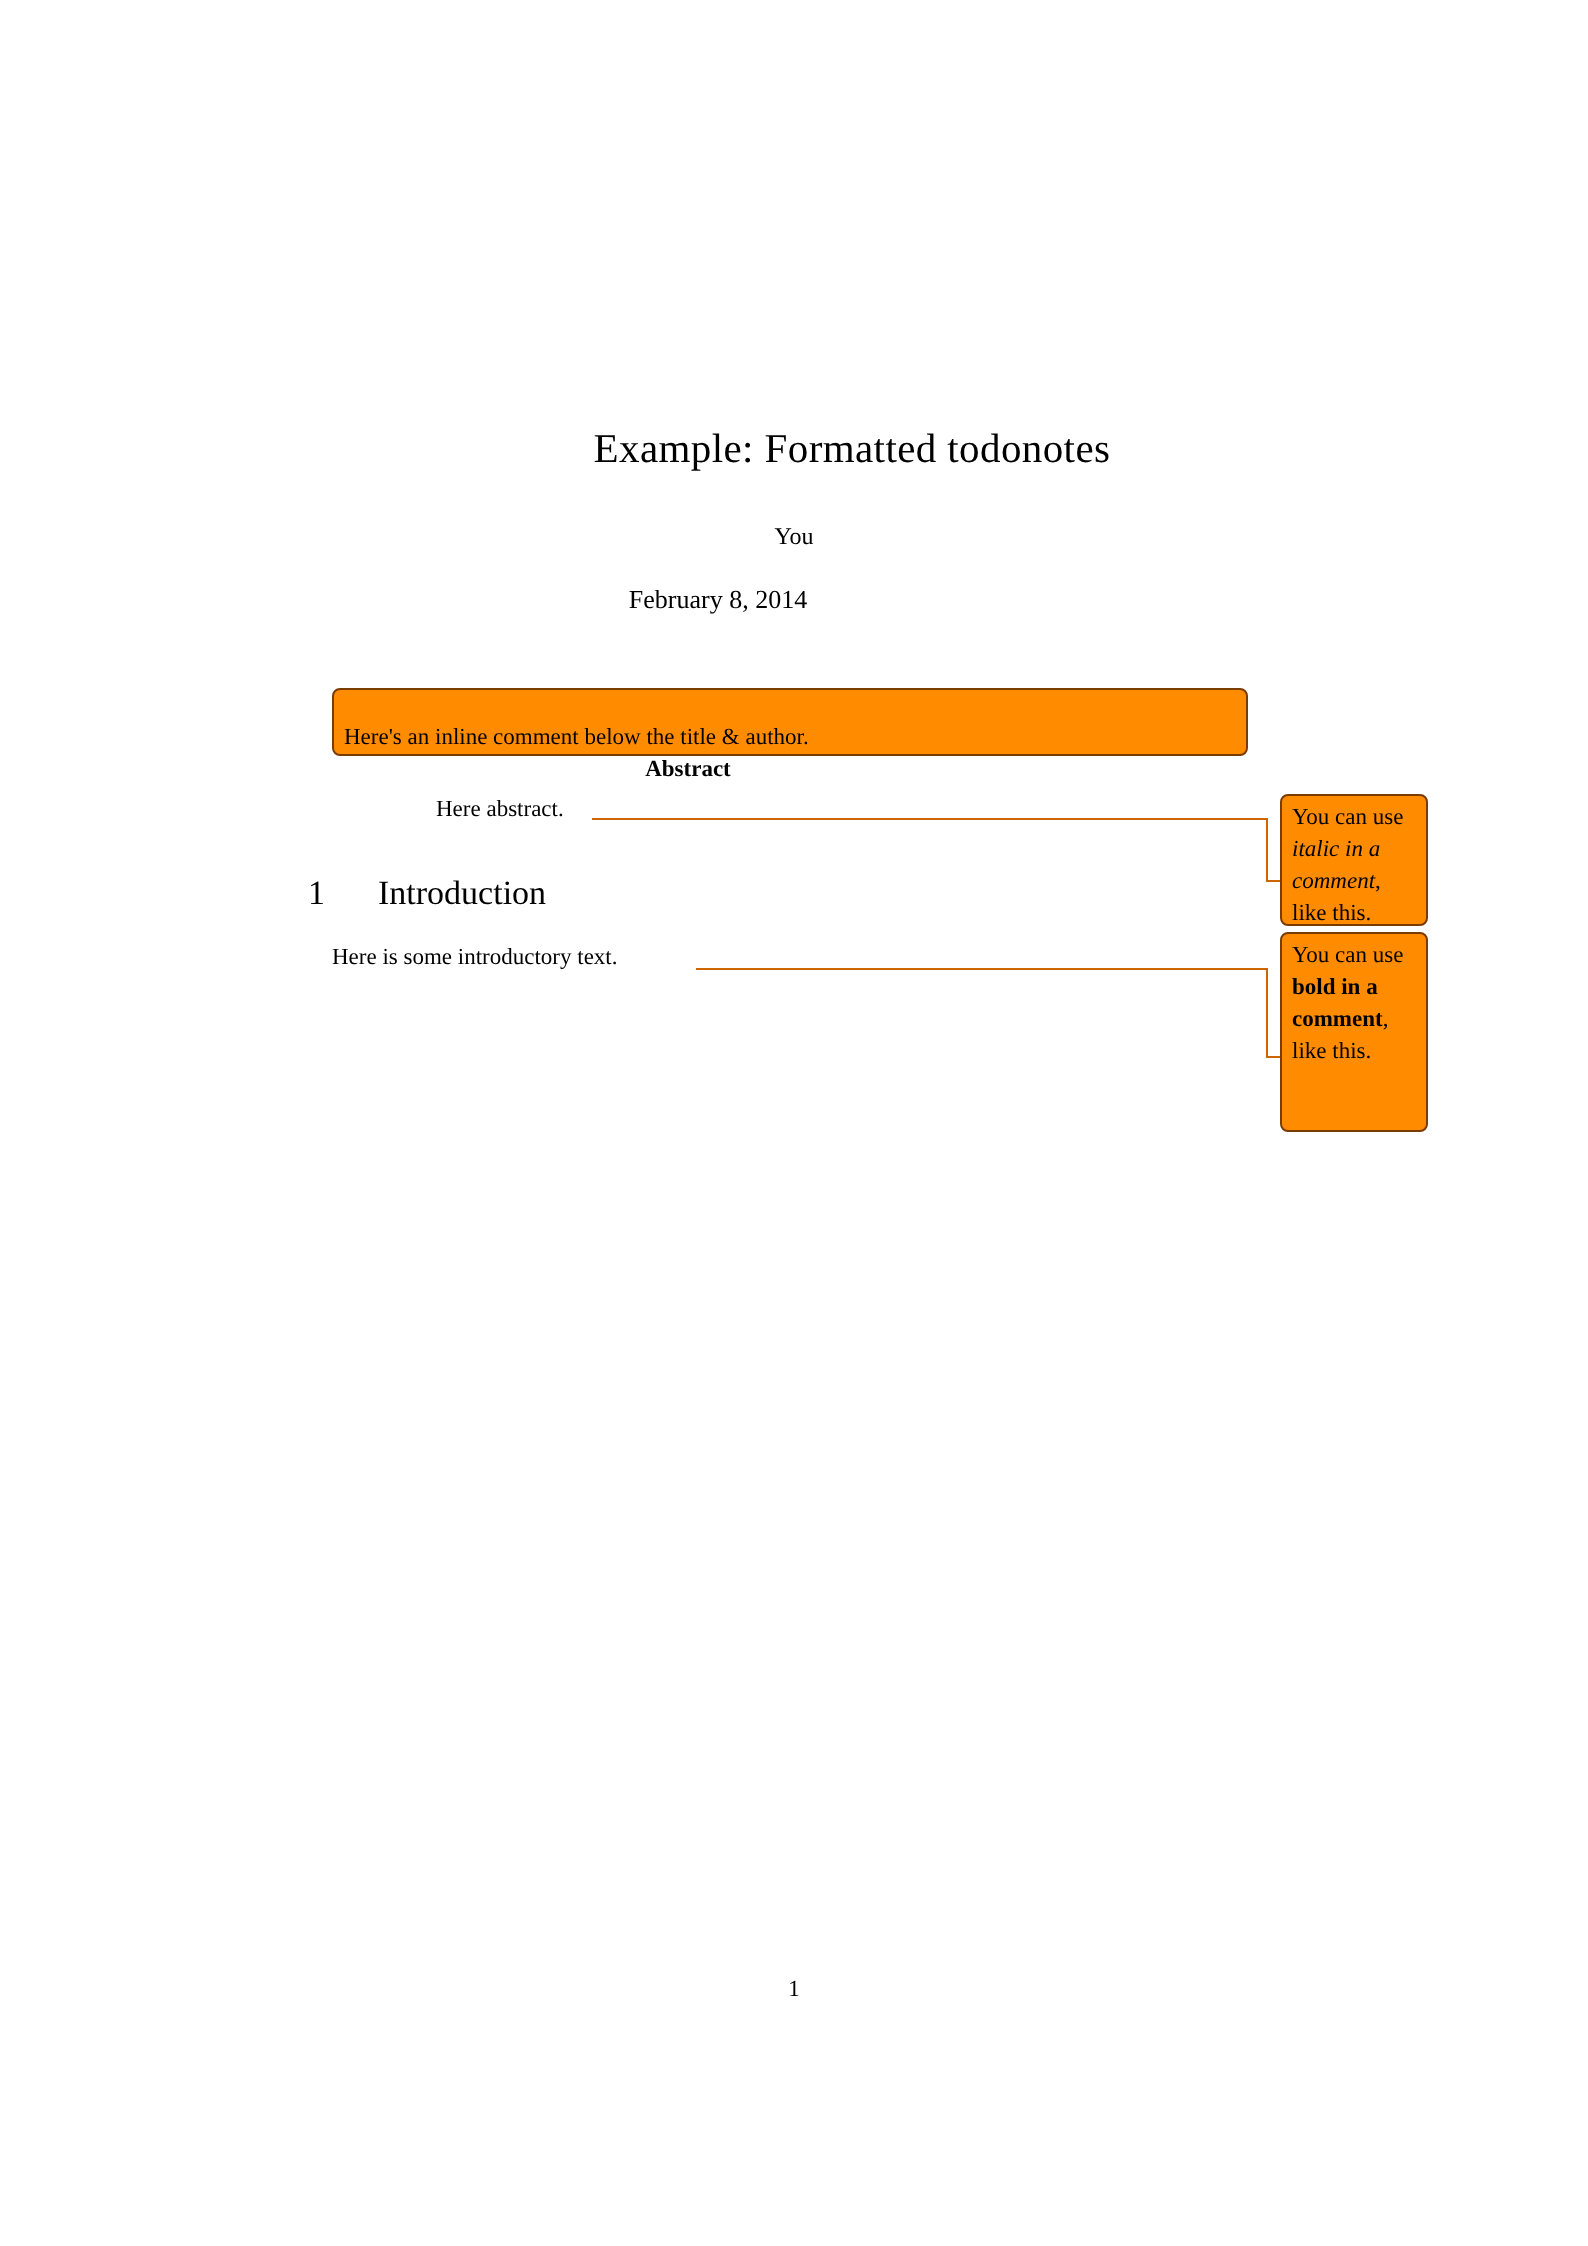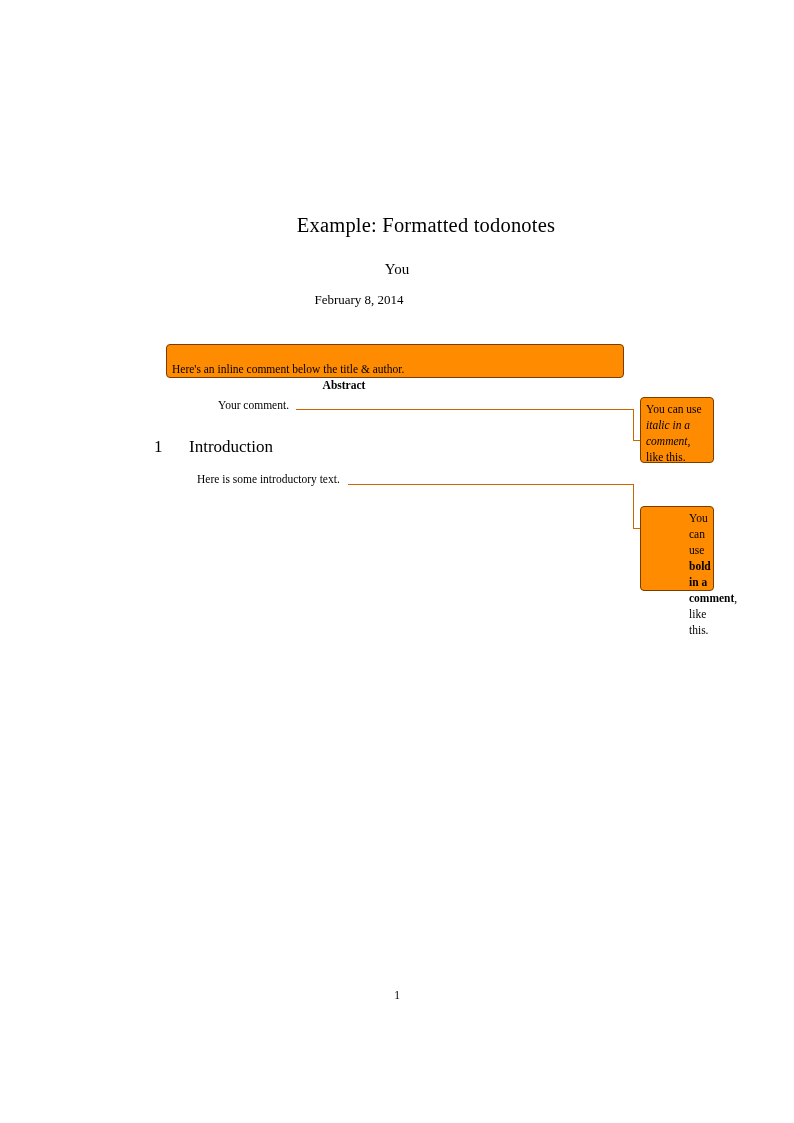--- a/index.html
+++ b/index.html
@@ -31,21 +31,21 @@
     font-size: 20.5px;
     letter-spacing: 0.2px;
     margin-left: 29px;
   }
   .author {
     position: absolute;
     top: 261px;
     left: 0;
     width: 794px;
     text-align: center;
-    font-size: 15px;
+    font-size: 12px;
   }
   .date {
     position: absolute;
     top: 292px;
     left: 0;
     width: 718px;
     text-align: center;
     font-size: 13px;
   }
 
@@ -95,38 +95,37 @@
   }
   .section-heading .num {
     display: inline-block;
     width: 35px;
   }
   .body-text {
     position: absolute;
     top: 473px;
     left: 166px;
     font-size: 11.5px;
-    margin-left: 31px;
   }
 
   
   .margin-note {
     position: absolute;
     box-sizing: border-box;
     background: #ff8c00;
     border: 1px solid #7a3c00;
     border-radius: 4px;
     font-size: 11.5px;
     line-height: 16px;
     padding: 3px 4px 3px 5px;
     color: #000000;
     width: 74px;
   }
   .margin-note-1 { top: 397px; left: 640px; height: 66px; }
-  .margin-note-2 { top: 506px; left: 640px; height: 85px; padding-left: 48px; }
+  .margin-note-2 { top: 466px; left: 640px; height: 100px; }
 
   .margin-note em {
     font-style: italic;
   }
   .margin-note strong {
     font-weight: bold;
   }
 
   
   .leader {
@@ -196,21 +195,21 @@
 
   <div class="title">Example: Formatted todonotes</div>
   <div class="author">You</div>
   <div class="date">February 8, 2014</div>
 
   <div class="inline-note">
     <span>Here's an inline comment below the title &amp; author.</span>
   </div>
 
   <div class="abstract-heading">Abstract</div>
-  <div class="abstract-body">Your comment.</div>
+  <div class="abstract-body">Here abstract.</div>
 
   <div class="section-heading">
     <span class="num">1</span><span>Introduction</span>
   </div>
 
   <div class="body-text">Here is some introductory text.</div>
 
   <div class="leader leader-1-h"></div>
   <div class="leader leader-1-v"></div>
   <div class="leader leader-1-h2"></div>

